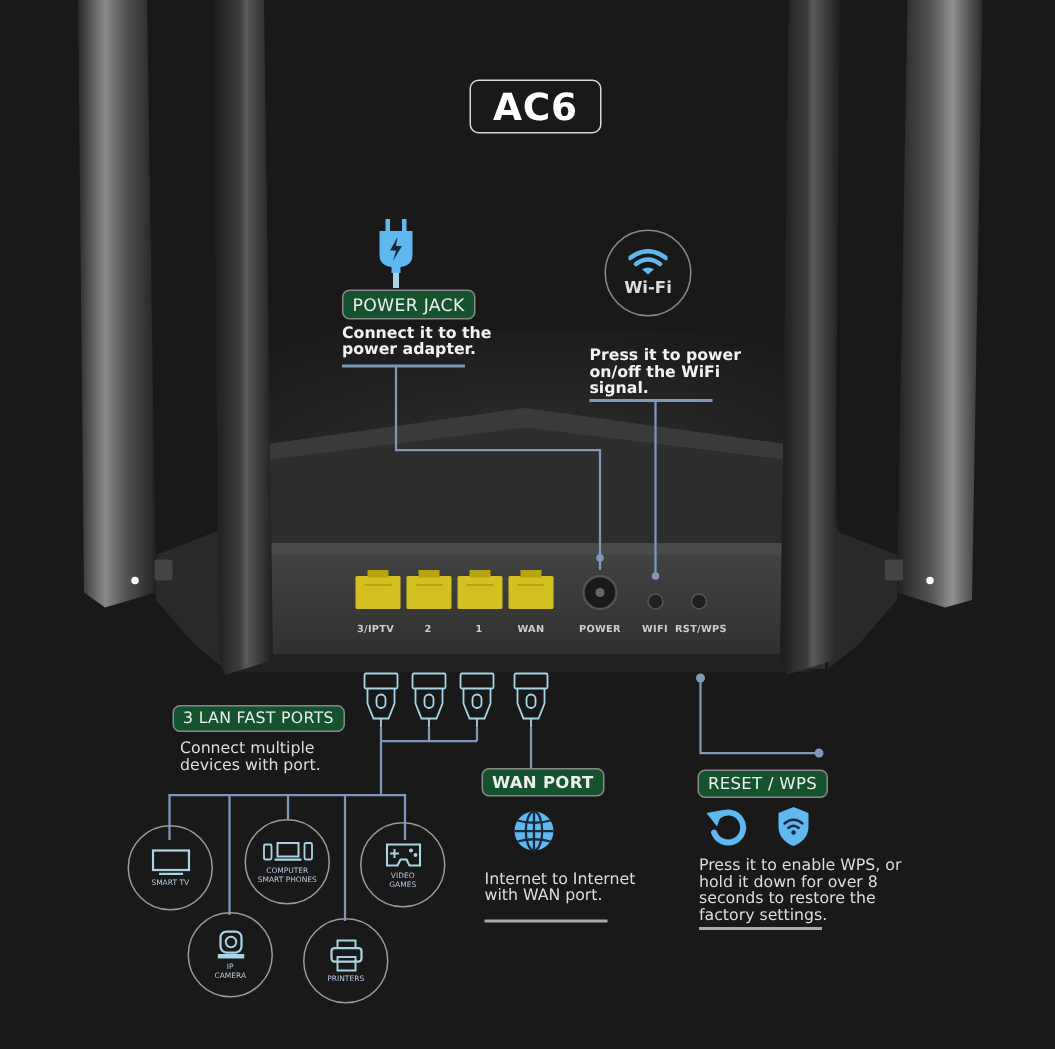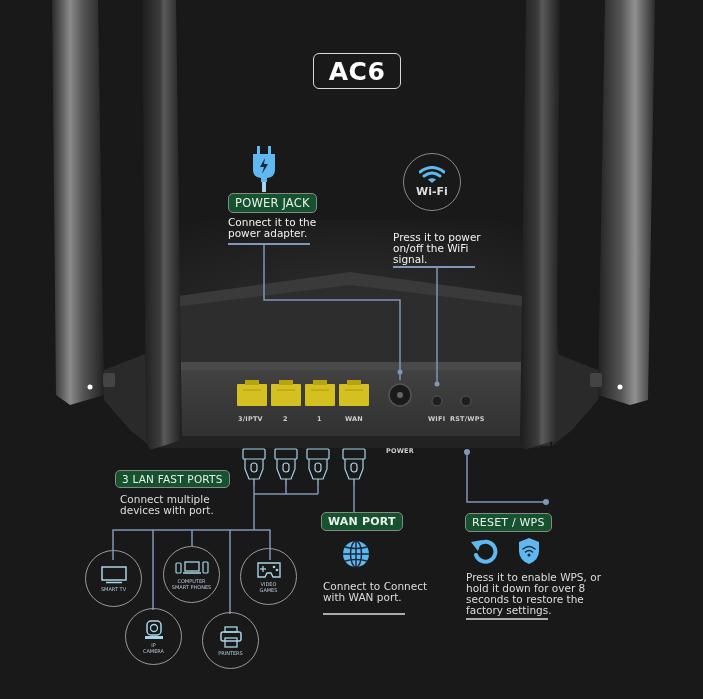--- a/index.html
+++ b/index.html
@@ -7,21 +7,21 @@
          font-family:"DejaVu Sans", sans-serif; color:#fff; }
   .abs { position:absolute; }
   .stage { position:absolute; left:0; top:0; width:703px; height:699px; }
   svg.bg { position:absolute; left:0; top:0; }
 
   .model-badge { left:313px; top:53px; width:88px; height:36px; border:1.5px solid #d8d8d8; border-radius:6px;
     display:flex; align-items:center; justify-content:center; font-weight:bold; font-size:25px; letter-spacing:0.5px; color:#fff; box-sizing:border-box; }
 
   .tag { border:1.3px solid #888; border-radius:5px; color:#eee; font-size:11px; padding:2px 6px; letter-spacing:0.2px; white-space:nowrap; background:#14532d; }
   .desc { color:#f2f2f2; font-size:10.5px; line-height:11px; }
-  .desc-bold { font-weight:normal; }
+  .desc-bold { font-weight:bold; }
   .underline { height:1.5px; background:#7f97b8; }
 
   .port-label { font-size:6.5px; color:#ccc; font-weight:bold; letter-spacing:0.2px; }
 
   .dev-circle { border:1.3px solid #9a9a9a; border-radius:50%; box-sizing:border-box; display:flex; flex-direction:column; align-items:center; justify-content:center; }
   .dev-label { font-size:5px; color:#b8c8de; text-align:center; line-height:6px; margin-top:2px; text-transform:uppercase; }
 </style>
 </head>
 <body>
 
@@ -195,21 +195,21 @@
     <div>Press it to power</div>
     <div>on/off the WiFi</div>
     <div>signal.</div>
   </div>
   <div class="abs underline" style="left:393px;top:266px;width:82px;"></div>
 
   <div class="abs port-label" style="left:238px;top:415px;">3/IPTV</div>
   <div class="abs port-label" style="left:283px;top:415px;">2</div>
   <div class="abs port-label" style="left:317px;top:415px;">1</div>
   <div class="abs port-label" style="left:345px;top:415px;">WAN</div>
-  <div class="abs port-label" style="left:386px;top:415px;margin-top:32px;">POWER</div>
+  <div class="abs port-label" style="left:386px;top:415px;">POWER</div>
   <div class="abs port-label" style="left:428px;top:415px;">WIFI</div>
   <div class="abs port-label" style="left:450px;top:415px;">RST/WPS</div>
 
   <div class="abs tag" style="left:115px;top:470px;font-size:10.5px;">3 LAN FAST PORTS</div>
   <div class="abs desc" style="left:120px;top:494px;color:#ddd;">
     <div>Connect multiple</div>
     <div>devices with port.</div>
   </div>
 
   <div class="abs dev-circle" style="left:85px;top:550px;width:57px;height:57px;">
@@ -275,21 +275,21 @@
       <g stroke="#1a2a3a" stroke-width="1.5" fill="none">
         <ellipse cx="15" cy="15" rx="5.5" ry="13"></ellipse>
         <line x1="15" y1="2" x2="15" y2="28"></line>
         <line x1="2" y1="15" x2="28" y2="15"></line>
         <path d="M4,8 Q15,11 26,8"></path>
         <path d="M4,22 Q15,19 26,22"></path>
       </g>
     </svg>
   </div>
   <div class="abs desc" style="left:323px;top:581px;color:#ddd;">
-    <div>Connect to Connect</div>
+    <div>Internet to Internet</div>
     <div>with WAN port.</div>
   </div>
   <div class="abs underline" style="left:323px;top:613px;width:82px;background:#aaa;"></div>
 
   <div class="abs tag" style="left:465px;top:513px;font-size:11px;">RESET / WPS</div>
   <div class="abs" style="left:470px;top:538px;">
     <svg width="28" height="26" viewBox="0 0 28 26">
       <path d="M9,6 A10,10 0 1,1 6,17" stroke="#5fb8f0" stroke-width="4" fill="none" stroke-linecap="round"></path>
       <polygon points="1,4 12,2 8,13" fill="#5fb8f0"></polygon>
     </svg>

